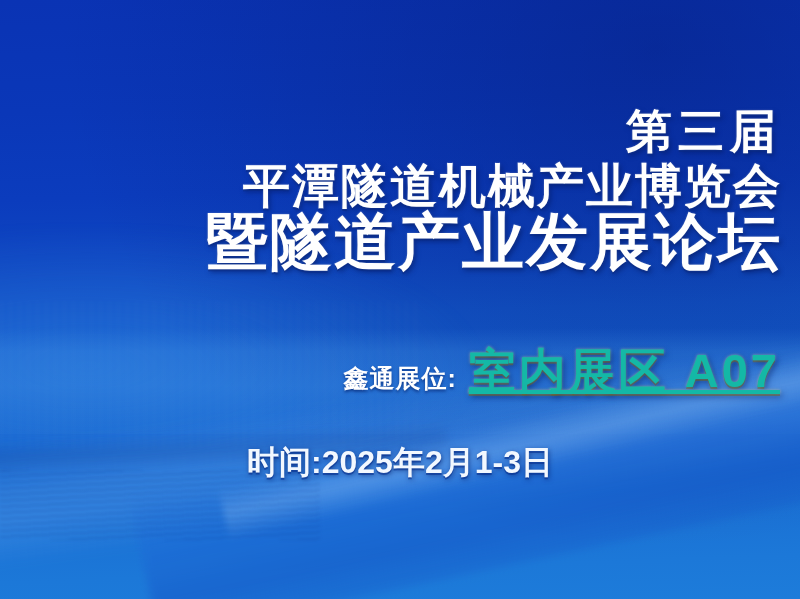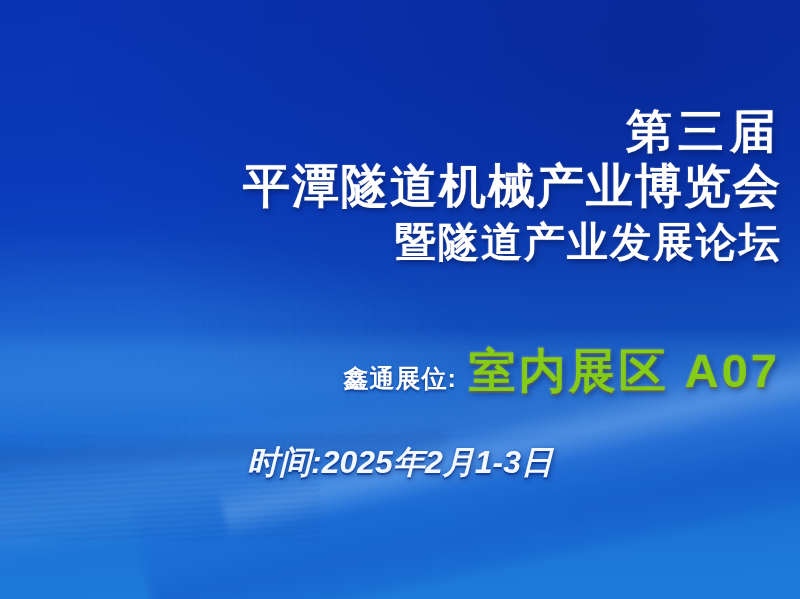--- a/index.html
+++ b/index.html
@@ -176,62 +176,62 @@
     font-weight: bold;
     letter-spacing: 2px;
     white-space: nowrap;
     text-shadow:
       0 2px 0 rgba(8,40,130,0.55),
       2px 3px 5px rgba(4,24,95,0.55),
       0 0 2px rgba(255,255,255,0.35);
   }
   .hl-1 { font-size: 46px; line-height: 54px; letter-spacing: 6px; }
   .hl-2 { font-size: 47px; line-height: 56px; letter-spacing: 2px; }
-  .hl-3 { font-size: 41px; line-height: 56px; letter-spacing: 2px; }
+  .hl-3 { font-size: 62px; line-height: 56px; letter-spacing: 2px; text-align: center; }
 
   .booth-row {
     position: absolute;
     right: 20px;
     top: 340px;
     display: flex;
     align-items: baseline;
     justify-content: flex-end;
     gap: 12px;
     white-space: nowrap;
     margin-left: 16px;
   }
   .booth-label {
     color: #ffffff;
     font-size: 25px;
     font-weight: bold;
     letter-spacing: 1px;
     text-shadow: 0 2px 3px rgba(5,30,105,0.65);
   }
   .booth-value {
-    color: #84cc16;
+    color: #14b8a6;
     font-size: 47px;
     font-weight: bold;
     letter-spacing: 3px;
     text-shadow:
       0 2px 0 rgba(120,95,10,0.45),
       2px 3px 6px rgba(6,30,100,0.60),
       0 0 3px rgba(255,245,150,0.55);
+    text-decoration: underline;
   }
 
   .footer-row {
     position: absolute;
     left: 0;
     right: 0;
     top: 441px;
     display: flex;
     align-items: center;
     justify-content: center;
     gap: 32px;
     white-space: nowrap;
-    font-style: italic;
   }
   .footer-text {
     color: #f2f8ff;
     font-size: 32px;
     font-weight: bold;
     letter-spacing: 0px;
     text-shadow:
       0 2px 0 rgba(8,45,140,0.55),
       1px 2px 5px rgba(4,24,95,0.60);
   }

